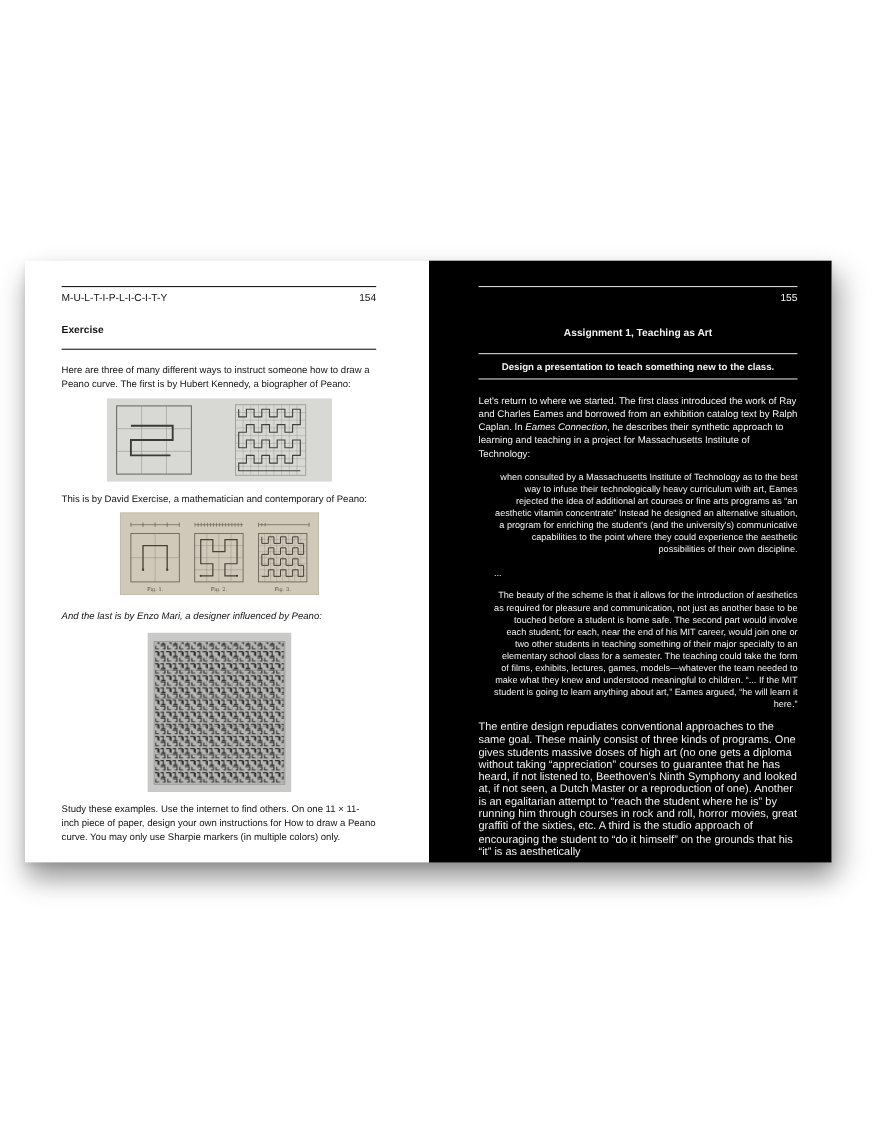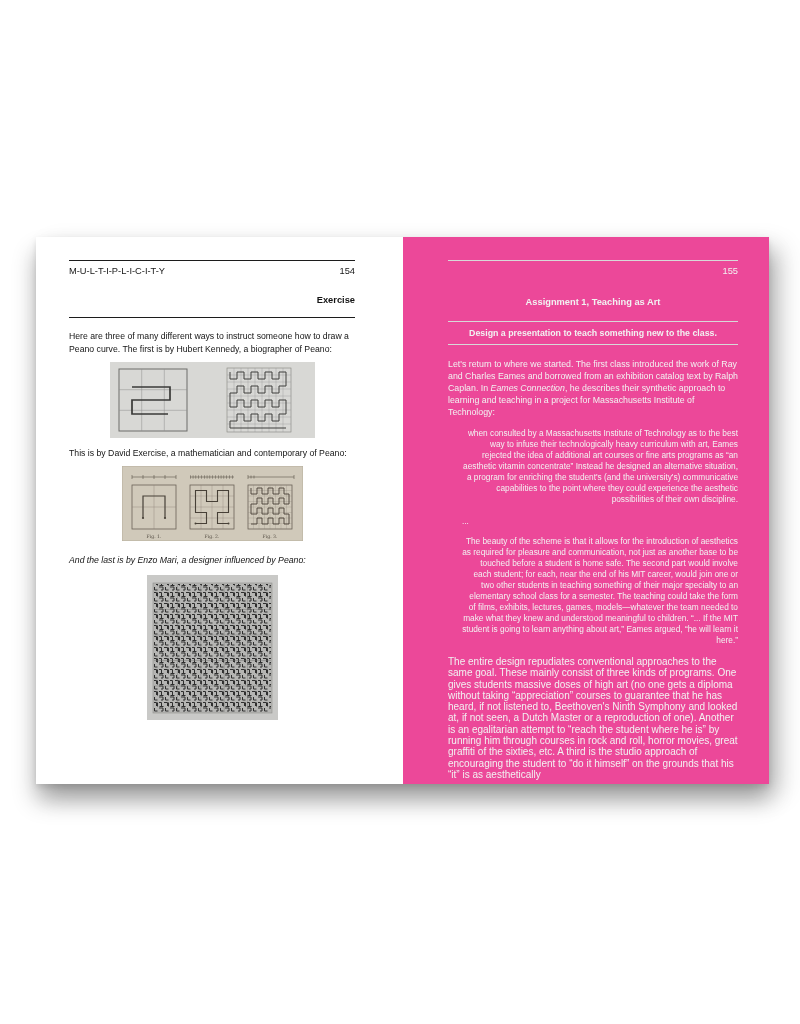--- a/index.html
+++ b/index.html
@@ -1,30 +1,30 @@
 <!DOCTYPE html>
 <html><head>
 <meta charset="utf-8">
 <style>
   html,body{margin:0;padding:0;background:#ffffff;}
   .canvas{position:relative;width:800px;height:1024px;background:#ffffff;overflow:hidden;
           font-family:"Liberation Sans", sans-serif;}
-  .spread{position:absolute;left:36px;top:237px;width:733px;height:547px;display:flex;
+  .spread{position:absolute;left:23px;top:237px;width:733px;height:547px;display:flex;
           box-shadow:0 16px 22px rgba(0,0,0,0.30), 12px 10px 24px rgba(0,0,0,0.16), 0 3px 6px rgba(0,0,0,0.10);}
   .page{box-sizing:border-box;height:547px;overflow:hidden;}
   .page-left{width:367px;background:#ffffff;color:#141414;padding:23px 48px 0 33px;}
-  .page-right{width:366px;background:#ec4899;color:#f2f2f2;padding:23px 31px 0 45px;}
+  .page-right{width:366px;background:#000000;color:#f2f2f2;padding:23px 31px 0 45px;}
 
   .rule{height:1px;}
   .rule-dark{background:#1c1c1c;}
   .rule-light{background:#d8d8d8;}
 
   .running-row{display:flex;justify-content:space-between;font-size:9.3px;margin-top:5px;color:#161616;}
   .pageno-row{text-align:right;font-size:9.3px;margin-top:5px;}
-  .section-title{text-align:right;font-weight:bold;font-size:9.3px;margin-top:19px;margin-bottom:12px;}
+  .section-title{text-align:left;font-weight:bold;font-size:9.3px;margin-top:19px;margin-bottom:12px;}
   .assignment-title{text-align:center;font-weight:bold;font-size:9.3px;margin-top:21px;margin-bottom:14px;}
   .brief{text-align:center;font-weight:bold;font-size:8.8px;margin:6px 0 6px 0;}
 
   .lp-body{font-size:8.7px;line-height:13px;margin:0;}
   .lp-intro{margin-top:12px;}
   .lp-caption{margin-top:9px;white-space:nowrap;}
   .lp-caption2{margin-top:13px;white-space:nowrap;font-style:italic;}
   .lp-closing{margin-top:9px;}
 
   .fig{display:block;margin:0 auto;}
@@ -127,20 +127,21 @@
           <rect width="131" height="145" fill="#c9c9c7"></rect>
           <rect x="6" y="8" width="119" height="130" fill="#b5b5b3" stroke="#8f8f8d" stroke-width="0.6"></rect>
           <rect x="7" y="9" width="117" height="128" fill="url(#maze)"></rect>
           <g stroke="#6f6f6d" stroke-width="0.4" fill="none">
             <path d="M30.4 9 V137 M53.8 9 V137 M77.2 9 V137 M100.6 9 V137"></path>
             <path d="M7 34.5 H124 M7 60 H124 M7 85.5 H124 M7 111 H124"></path>
           </g>
         </svg>
       </figure>
 
+      <p class="lp-body lp-closing">Study these examples. Use the internet to find others. On one 11 × 11-inch piece of paper, design your own instructions for How to draw a Peano curve. You may only use Sharpie markers (in multiple colors) only.</p>
     </section>
 
     <section class="page page-right">
       <div class="rule rule-light"></div>
       <div class="pageno-row">155</div>
       <div class="assignment-title">Assignment 1, Teaching as Art</div>
       <div class="rule rule-light"></div>
       <div class="brief">Design a presentation to teach something new to the class.</div>
       <div class="rule rule-light"></div>
 

